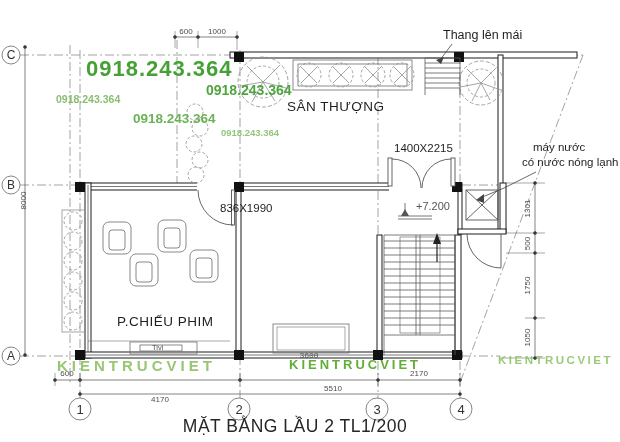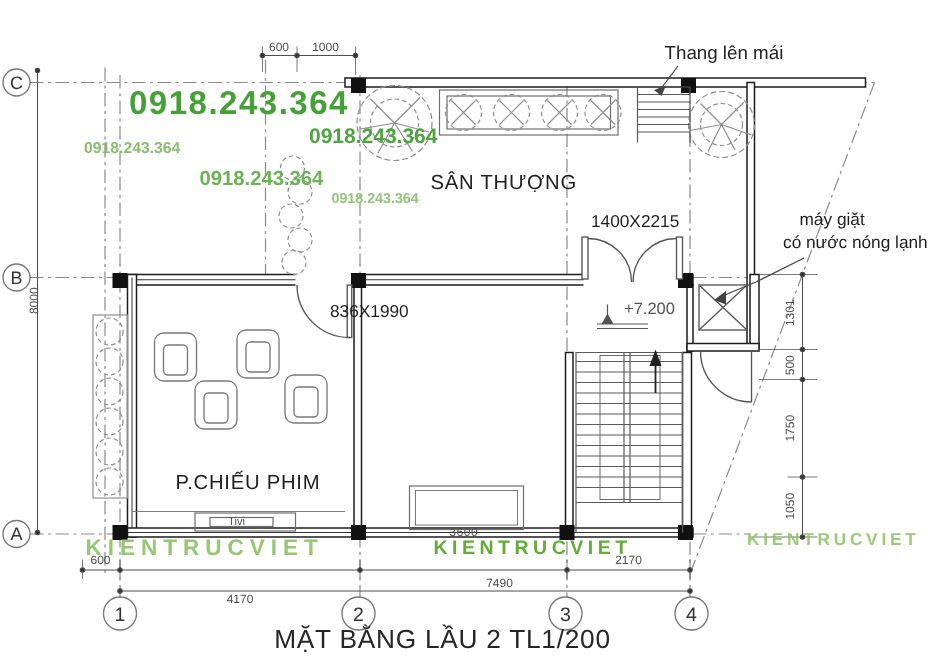--- a/index.html
+++ b/index.html
@@ -236,39 +236,39 @@
 
   <span class="lbl wm-phone" style="left:86px;top:56px;font-size:22px;letter-spacing:1px;">0918.243.364</span>
   <span class="lbl wm-phone" style="left:56px;top:93px;font-size:10.5px;color:#74b258;opacity:.85;">0918.243.364</span>
   <span class="lbl wm-phone" style="left:206px;top:82px;font-size:14px;opacity:.95;">0918.243.364</span>
   <span class="lbl wm-phone" style="left:133px;top:111px;font-size:13.5px;color:#5cab45;opacity:.9;">0918.243.364</span>
   <span class="lbl wm-phone" style="left:221px;top:127px;font-size:9.5px;color:#7fbb63;opacity:.85;">0918.243.364</span>
   <span class="lbl wm-brand" style="left:57px;top:357px;font-size:15px;opacity:.9;">KIENTRUCVIET</span>
   <span class="lbl wm-brand" style="left:289px;top:357px;font-size:13px;letter-spacing:3px;color:#62ad36;">KIENTRUCVIET</span>
   <span class="lbl wm-brand" style="left:498px;top:354px;font-size:11.5px;letter-spacing:2.5px;opacity:.85;">KIENTRUCVIET</span>
 
-  <span class="lbl room" style="left:287px;top:114px;">SÂN THƯỢNG</span>
+  <span class="lbl room" style="left:287px;top:99px;">SÂN THƯỢNG</span>
   <span class="lbl room" style="left:117px;top:298px;margin-top:16px;">P.CHIẾU PHIM</span>
   <span class="lbl" style="left:152px;top:343px;font-size:7.5px;color:#555;">Tivi</span>
 
   <span class="lbl ann" style="left:443px;top:28px;font-size:12.5px;">Thang lên mái</span>
-  <span class="lbl ann" style="left:533px;top:141px;">máy giặt</span>
+  <span class="lbl ann" style="left:533px;top:141px;">máy nước</span>
   <span class="lbl ann" style="left:522px;top:156px;">có nước nóng lạnh</span>
   <span class="lbl ann" style="left:394px;top:142px;">1400X2215</span>
   <span class="lbl ann" style="left:220px;top:202px;">836X1990</span>
   <span class="lbl" style="left:416px;top:200px;font-size:11px;color:#555;">+7.200</span>
 
   <span class="lbl dim ctr" style="left:176px;top:27px;width:20px;">600</span>
   <span class="lbl dim ctr" style="left:204px;top:27px;width:26px;">1000</span>
   <span class="lbl dim rot" style="left:11px;top:196px;width:24px;text-align:center;">8000</span>
   <span class="lbl dim ctr" style="left:57px;top:369px;width:20px;">600</span>
   <span class="lbl dim ctr" style="left:140px;top:369px;width:40px;margin-top:26px;">4170</span>
   <span class="lbl dim ctr" style="left:289px;top:351px;width:40px;font-family:Liberation Mono, monospace;">3600</span>
   <span class="lbl dim ctr" style="left:399px;top:369px;width:40px;">2170</span>
-  <span class="lbl dim ctr" style="left:313px;top:384px;width:40px;">7490</span>
+  <span class="lbl dim ctr" style="left:313px;top:384px;width:40px;">5510</span>
   <span class="lbl dim rot" style="left:515px;top:204px;width:24px;text-align:center;">1301</span>
   <span class="lbl dim rot" style="left:515px;top:239px;width:24px;text-align:center;">500</span>
   <span class="lbl dim rot" style="left:515px;top:281px;width:24px;text-align:center;">1750</span>
   <span class="lbl dim rot" style="left:515px;top:333px;width:24px;text-align:center;">1050</span>
 
   <span class="bub" style="left:3px;top:48px;width:16px;">C</span>
   <span class="bub" style="left:3px;top:178px;width:16px;">B</span>
   <span class="bub" style="left:3px;top:349px;width:16px;">A</span>
   <span class="bub" style="left:71px;top:402px;width:18px;font-size:13px;">1</span>
   <span class="bub" style="left:230px;top:402px;width:18px;font-size:13px;">2</span>

